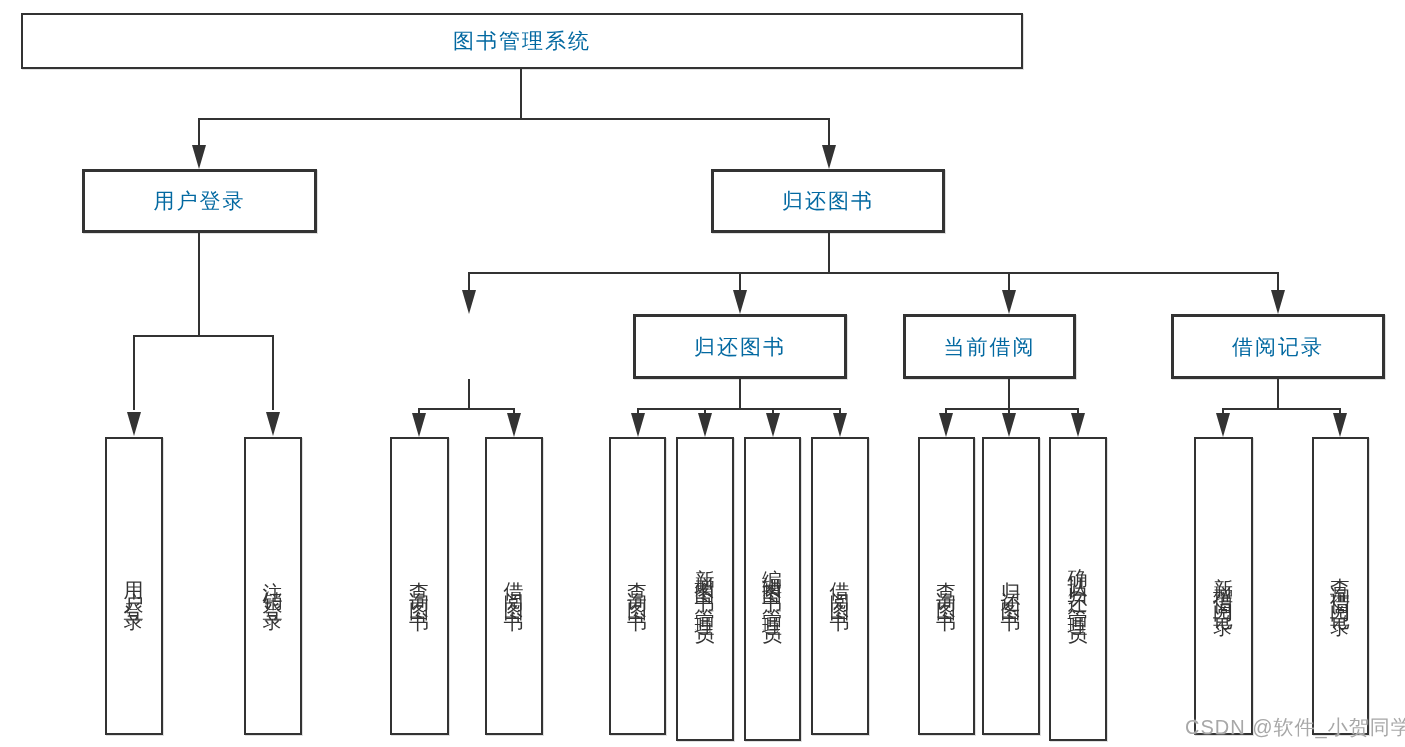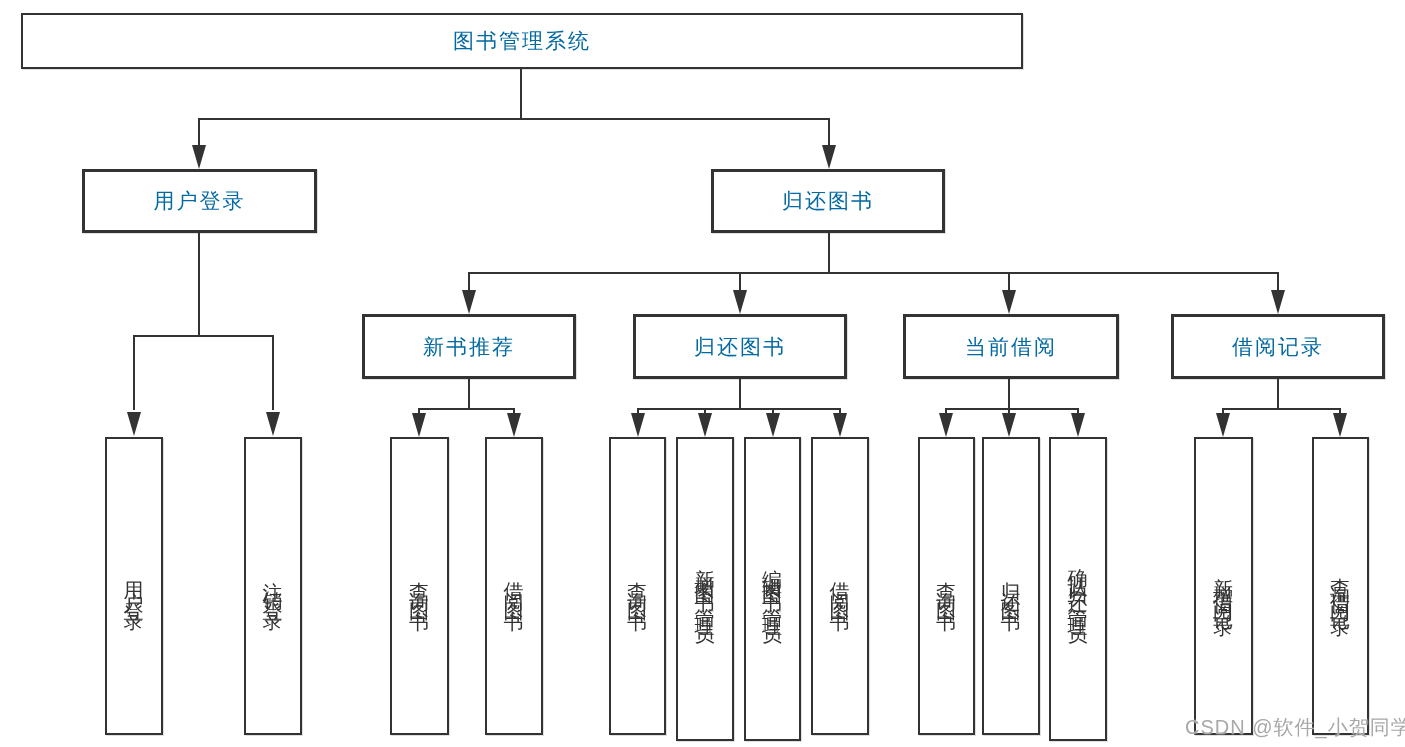--- a/index.html
+++ b/index.html
@@ -108,27 +108,24 @@
   <div class="hline" style="left:468px; top:272px; width:811px; height:2px;"></div>
   <div class="vline" style="left:468px; top:272px; width:2px; height:20px;"></div>
   <div class="arrow" style="left:462px; top:290px;"></div>
   <div class="vline" style="left:739px; top:272px; width:2px; height:20px;"></div>
   <div class="arrow" style="left:733px; top:290px;"></div>
   <div class="vline" style="left:1008px; top:272px; width:2px; height:20px;"></div>
   <div class="arrow" style="left:1002px; top:290px;"></div>
   <div class="vline" style="left:1277px; top:272px; width:2px; height:20px;"></div>
   <div class="arrow" style="left:1271px; top:290px;"></div>
 
-  <div class="box mid" style="left:362px; top:314px; width:214px; height:65px;">
-    <span>新书推荐</span>
-  </div>
   <div class="box mid" style="left:633px; top:314px; width:214px; height:65px;">
     <span>归还图书</span>
   </div>
-  <div class="box mid" style="left:903px; top:314px; width:216px; height:65px;">
+  <div class="box mid" style="left:903px; top:314px; width:173px; height:65px;">
     <span>当前借阅</span>
   </div>
   <div class="box mid" style="left:1171px; top:314px; width:214px; height:65px;">
     <span>借阅记录</span>
   </div>
 
   <div class="vline" style="left:468px; top:379px; width:2px; height:30px;"></div>
   <div class="hline" style="left:418px; top:408px; width:97px; height:2px;"></div>
   <div class="vline" style="left:418px; top:408px; width:2px; height:10px;"></div>
   <div class="arrow" style="left:412px; top:413px;"></div>

